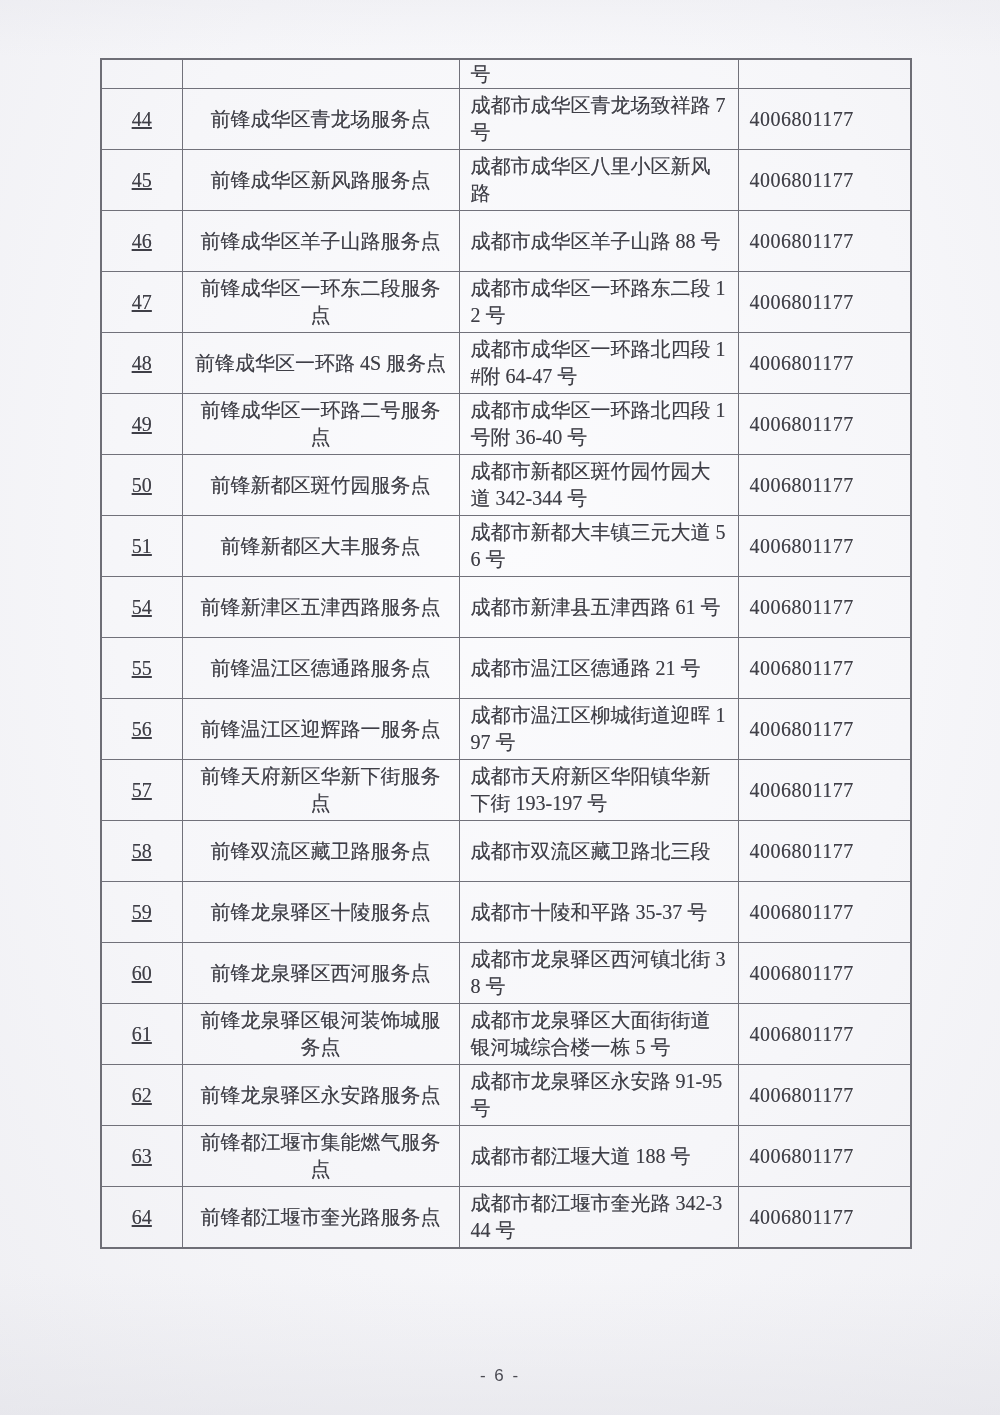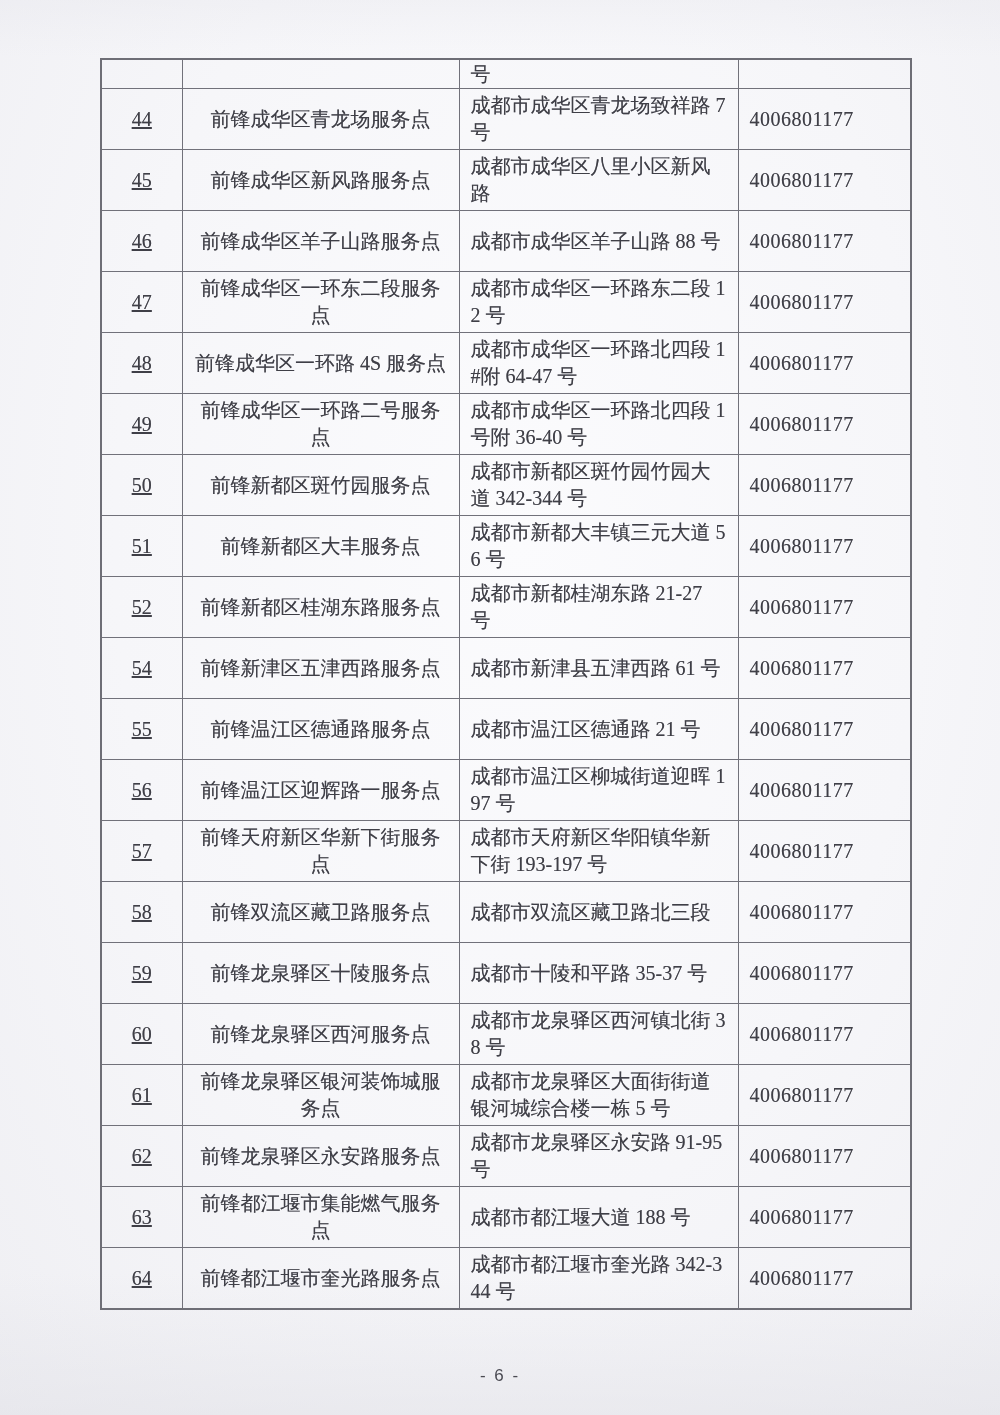--- a/index.html
+++ b/index.html
@@ -130,26 +130,20 @@
           <td class="cell-addr">成都市新都区斑竹园竹园大道 342-344 号</td>
           <td class="cell-phone">4006801177</td>
         </tr>
         <tr>
           <td class="cell-num">51</td>
           <td class="cell-name">前锋新都区大丰服务点</td>
           <td class="cell-addr">成都市新都大丰镇三元大道 56 号</td>
           <td class="cell-phone">4006801177</td>
         </tr>
         <tr>
-          <td class="cell-num">52</td>
-          <td class="cell-name">前锋新都区桂湖东路服务点</td>
-          <td class="cell-addr">成都市新都桂湖东路 21-27 号</td>
-          <td class="cell-phone">4006801177</td>
-        </tr>
-        <tr>
           <td class="cell-num">54</td>
           <td class="cell-name">前锋新津区五津西路服务点</td>
           <td class="cell-addr">成都市新津县五津西路 61 号</td>
           <td class="cell-phone">4006801177</td>
         </tr>
         <tr>
           <td class="cell-num">55</td>
           <td class="cell-name">前锋温江区德通路服务点</td>
           <td class="cell-addr">成都市温江区德通路 21 号</td>
           <td class="cell-phone">4006801177</td>

